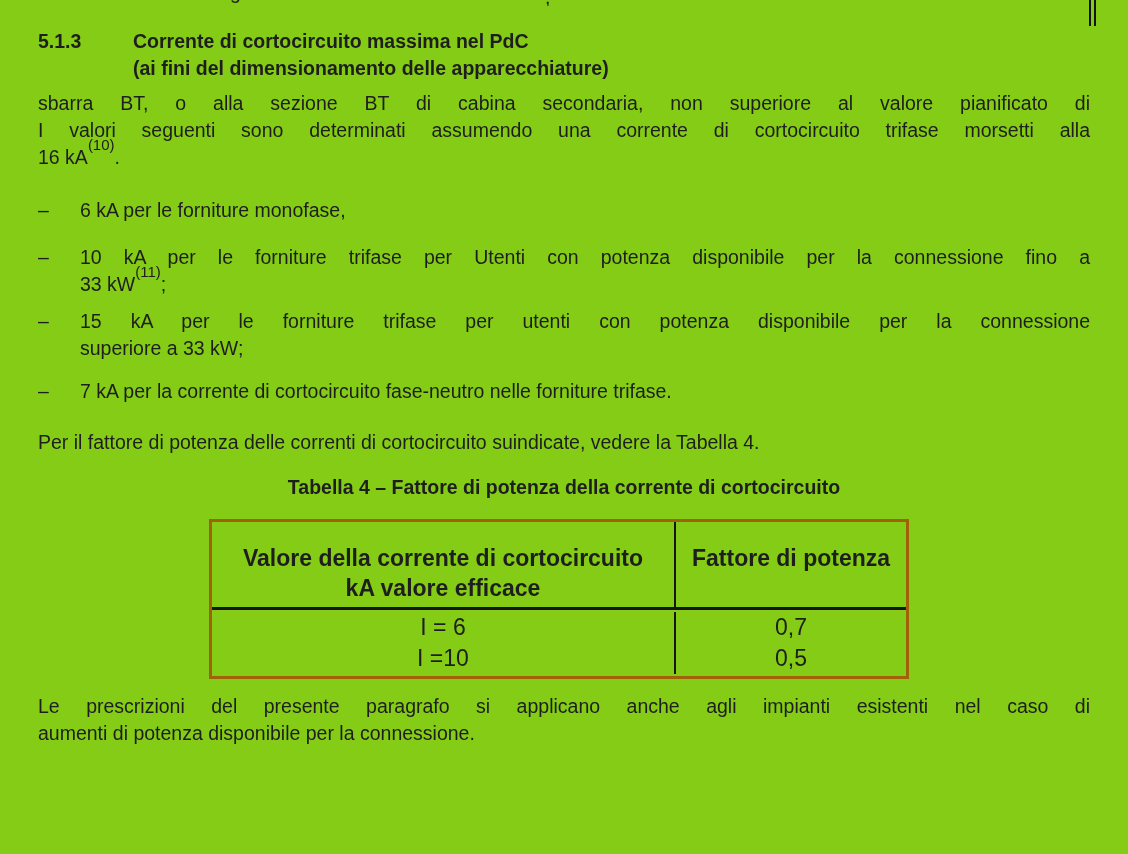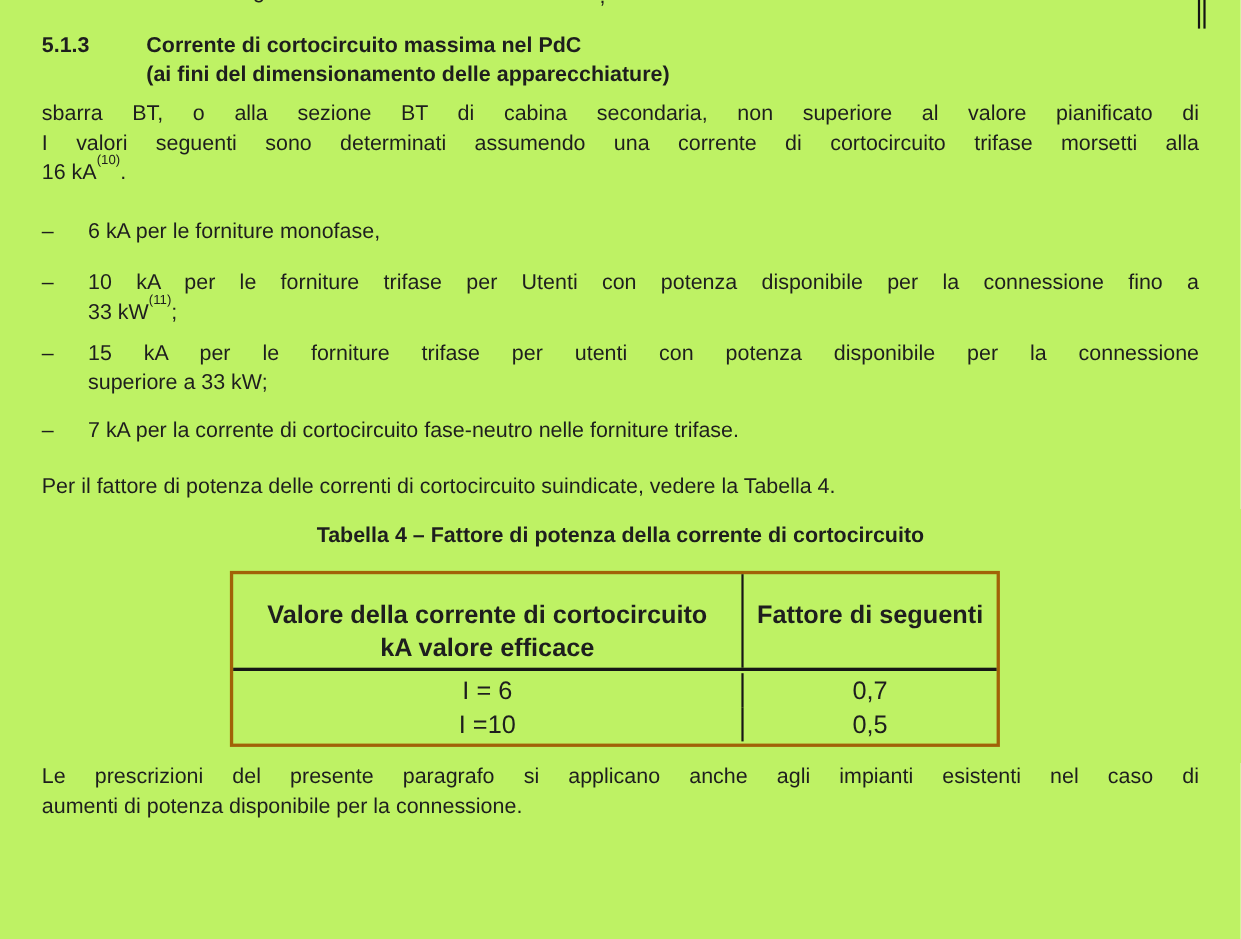--- a/index.html
+++ b/index.html
@@ -1,21 +1,21 @@
 <!DOCTYPE html>
 <html lang="it"><head>
 <meta charset="utf-8">
 <style>
   html, body { margin: 0; padding: 0; background: #ffffff; }
   .page {
     position: relative;
     width: 1128px;
     height: 854px;
     overflow: hidden;
-    background: #bef264;
+    background: #84cc16;
     font-family: "Liberation Sans", "DejaVu Sans", sans-serif;
     color: #1e1e1e;
     font-size: 19.5px;
     line-height: 27px;
   }
   
   .prev-frag {
     position: absolute; top: 0; left: 0; width: 100%; height: 6px;
     overflow: hidden;
   }
@@ -34,21 +34,21 @@
   }
   .heading { display: flex; font-weight: bold; }
   .heading-number { width: 95px; flex: 0 0 95px; }
   .heading-title { flex: 1; }
 
   .para { margin-top: 26px; }
   .para-first { margin-top: 8px; }
   .jl { text-align: justify; text-align-last: justify; text-justify: inter-word; }
   .nl { text-align: left; }
 
-  sup.fnote { font-size: 12px; position: relative; top: -6.5px; line-height: 0; }
+  sup.fnote { font-size: 15px; position: relative; top: -6.5px; line-height: 0; }
 
   .list { margin-top: 26px; }
   .list-item { display: flex; margin-top: 12px; }
   .list-item:first-child { margin-top: 0; }
   .li-gap { margin-top: 10px; }
   .dash { flex: 0 0 42px; }
   .li-body { flex: 1; min-width: 0; }
 
   .table-caption {
     margin-top: 18px; text-align: center; font-weight: bold;
@@ -141,21 +141,21 @@
     </div>
 
     <div class="table-caption">Tabella 4 – Fattore di potenza della corrente di cortocircuito</div>
 
     <div class="pf-table">
       <div class="pf-header">
         <div class="pf-h-col1">
           <div>Valore della corrente di cortocircuito</div>
           <div>kA valore efficace</div>
         </div>
-        <div class="pf-h-col2">Fattore di seguenti</div>
+        <div class="pf-h-col2">Fattore di potenza</div>
       </div>
       <div class="pf-body">
         <div class="pf-row">
           <div class="pf-c1">I = 6</div>
           <div class="pf-c2">0,7</div>
         </div>
         <div class="pf-row">
           <div class="pf-c1">I =10</div>
           <div class="pf-c2">0,5</div>
         </div>

